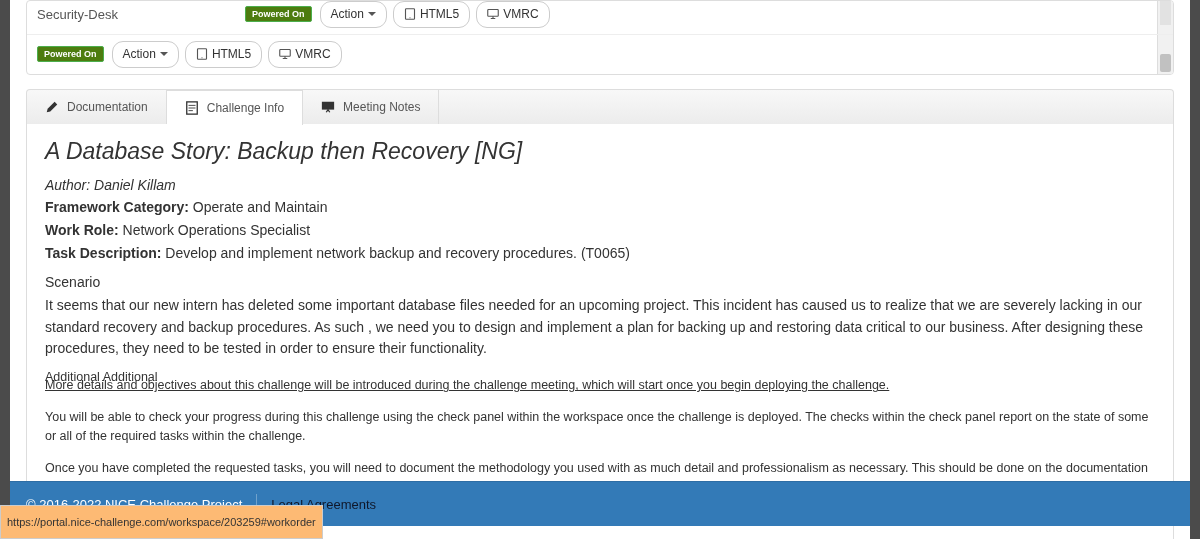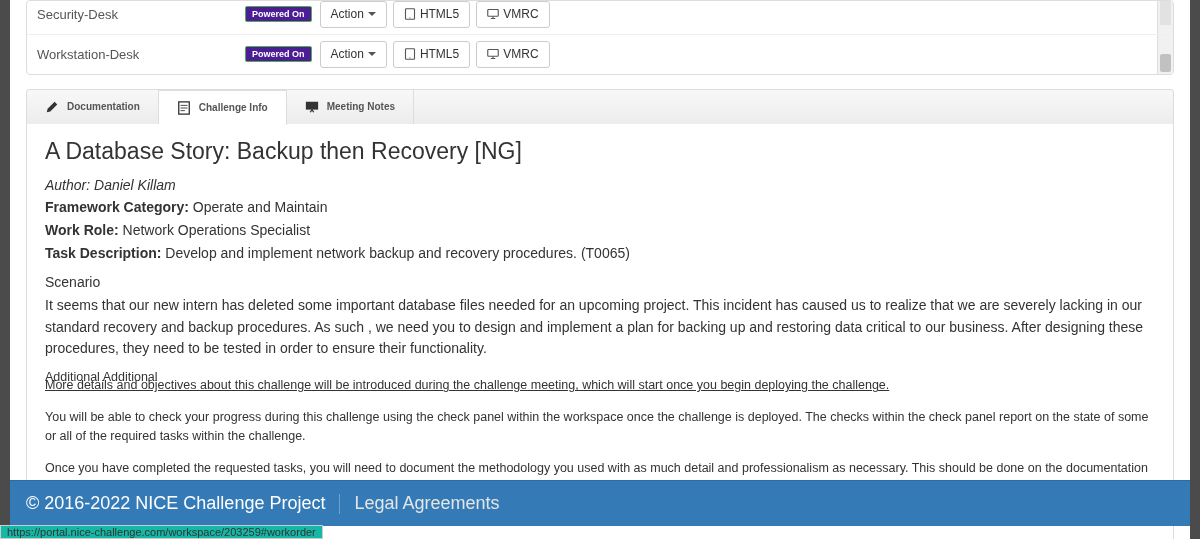--- a/index.html
+++ b/index.html
@@ -3,50 +3,50 @@
 <meta charset="utf-8">
 <style>
 * { box-sizing: border-box; margin: 0; padding: 0; }
 body { font-family: "Helvetica Neue", Helvetica, Arial, sans-serif; font-size: 13px; color: #333; background: #fff; width: 1200px; height: 539px; overflow: hidden; position: relative; }
 .outer-frame { border-left: 10px solid #4b4b4b; border-right: 10px solid #4b4b4b; height: 100%; padding: 0 16px; position: relative; }
 .panel { border: 1px solid #ddd; border-radius: 4px; background: #fff; overflow: hidden; }
 .vm-table { width: 100%; }
 .vm-row { display: flex; align-items: center; padding: 6px 10px; border-bottom: 1px solid #eee; gap: 8px; }
 .vm-row:last-child { border-bottom: none; }
 .vm-name { flex: 0 0 200px; color: #555; font-size: 13px; }
-.badge { display: inline-block; background: #4c1d95; color: #fff; font-size: 9px; font-weight: bold; padding: 2px 6px; border-radius: 2px; border: 1px solid #4cae4c; }
-.btn { display: inline-flex; align-items: center; gap: 4px; background: #fff; border: 1px solid #ccc; border-radius: 3px; padding: 4px 10px; font-size: 12px; color: #333; cursor: pointer; line-height: 1.4; }
+.badge { display: inline-block; background: #4d7c0f; color: #fff; font-size: 9px; font-weight: bold; padding: 2px 6px; border-radius: 2px; border: 1px solid #4cae4c; }
+.btn { display: inline-flex; align-items: center; gap: 4px; background: #fff; border: 1px solid #ccc; border-radius: 11px; padding: 4px 10px; font-size: 12px; color: #333; cursor: pointer; line-height: 1.4; }
 .caret { width: 0; height: 0; border-left: 4px solid transparent; border-right: 4px solid transparent; border-top: 4px solid #555; display: inline-block; }
 .vm-buttons { display: flex; gap: 6px; align-items: center; }
 .scroll-col { width: 16px; align-self: stretch; margin: -6px -10px -6px 0; background: #f1f1f1; border-left: 1px solid #ddd; position: relative; }
 .scroll-thumb { position: absolute; left: 2px; right: 2px; bottom: 2px; height: 18px; background: #c1c1c1; border-radius: 2px; }
 .scroll-track-top { position:absolute; top:0; left:2px; right:2px; height:30px; background:#c1c1c1; opacity:0.3; }
 .icon { width: 12px; height: 12px; display: inline-block; vertical-align: middle; }
 
 .tabs { display: flex; margin-top: 14px; background: linear-gradient(#f8f8f8, #ececec); border: 1px solid #ddd; border-bottom: none; border-radius: 4px 4px 0 0; }
-.tab { display: flex; align-items: center; gap: 8px; padding: 10px 18px; font-size: 10px; color: #555; cursor: pointer; border-right: 1px solid #ddd; font-weight: bold; }
+.tab { display: flex; align-items: center; gap: 8px; padding: 10px 18px; font-size: 12px; color: #555; cursor: pointer; border-right: 1px solid #ddd; font-weight: normal; }
 .tab.active { background: #fff; position: relative; top: 1px; border-top: 1px solid #ddd; margin-top: -1px; }
 .tab-icon { width: 14px; height: 14px; }
 
 .content { border: 1px solid #ddd; border-top: none; padding: 14px 18px 24px; border-radius: 0 0 4px 4px; }
-h2 { font-size: 23px; font-weight: 500; color: #333; margin-bottom: 10px; }
+h2 { font-size: 23px; font-weight: 500; color: #333; margin-bottom: 10px; font-style: italic; }
 .meta { font-size: 14px; color: #333; line-height: 1.55; }
 .meta p { margin-bottom: 1px; }
 .meta .italic { font-style: italic; }
 .meta b { font-weight: bold; }
 .body-text { font-size: 12.5px; color: #333; line-height: 1.55; margin-top: 2px; }
 .body-text p { margin-bottom: 12px; }
 .sect-head { font-weight: normal; margin-top:8px; margin-bottom:1px; }
 
-.footer { position: absolute; left: 10px; right: 10px; bottom: 13px; background: #337ab7; color: #fff; display: flex; align-items: center; padding: 12px 16px; font-size: 18px; border-top: 1px solid #2e6da4; }
+.footer { position: absolute; left: 10px; right: 10px; bottom: 13px; background: #337ab7; color: #fff; display: flex; align-items: center; padding: 12px 16px; font-size: 13px; border-top: 1px solid #2e6da4; }
 .footer-item { padding: 0 14px 0 0; }
 .footer-sep { width: 1px; height: 20px; background: rgba(255,255,255,0.3); margin-right: 14px; }
-.footer a { color: #e5e5e5; text-decoration: none; cursor: pointer; }
+.footer a { color: #0f172a; text-decoration: none; cursor: pointer; }
 
-.statusbar { position: absolute; left: 0; bottom: 0; background: #14b8a6; border: 1px solid #ccc; font-size: 11px; color: #333; padding: 0 6px; font-family: Arial, sans-serif; }
+.statusbar { position: absolute; left: 0; bottom: 0; background: #fdba74; border: 1px solid #ccc; font-size: 11px; color: #333; padding: 10px 6px; font-family: Arial, sans-serif; }
 
 svg { display:block; }
 </style>
 </head>
 <body>
 
 <div class="outer-frame">
 
   <div class="panel vm-table">
     <div class="vm-row" style="padding-top:0;">
@@ -71,21 +71,20 @@
             </svg>
           <span>VMRC</span>
         </button>
       </div>
       <div style="flex:1"></div>
       <div class="scroll-col">
           <div class="scroll-track-top"></div>
         </div>
     </div>
     <div class="vm-row">
-      <div class="vm-name">Workstation-Desk</div>
       <span class="badge">Powered On</span>
       <div class="vm-buttons">
         <button class="btn">
             <span>Action</span>
             <span class="caret"></span>
           </button>
         <button class="btn">
           <svg class="icon" viewBox="0 0 16 16">
               <rect x="2" y="1" width="12" height="14" rx="1" fill="none" stroke="#555" stroke-width="1.5"></rect>
               <circle cx="8" cy="13" r="0.8" fill="#555"></circle>

